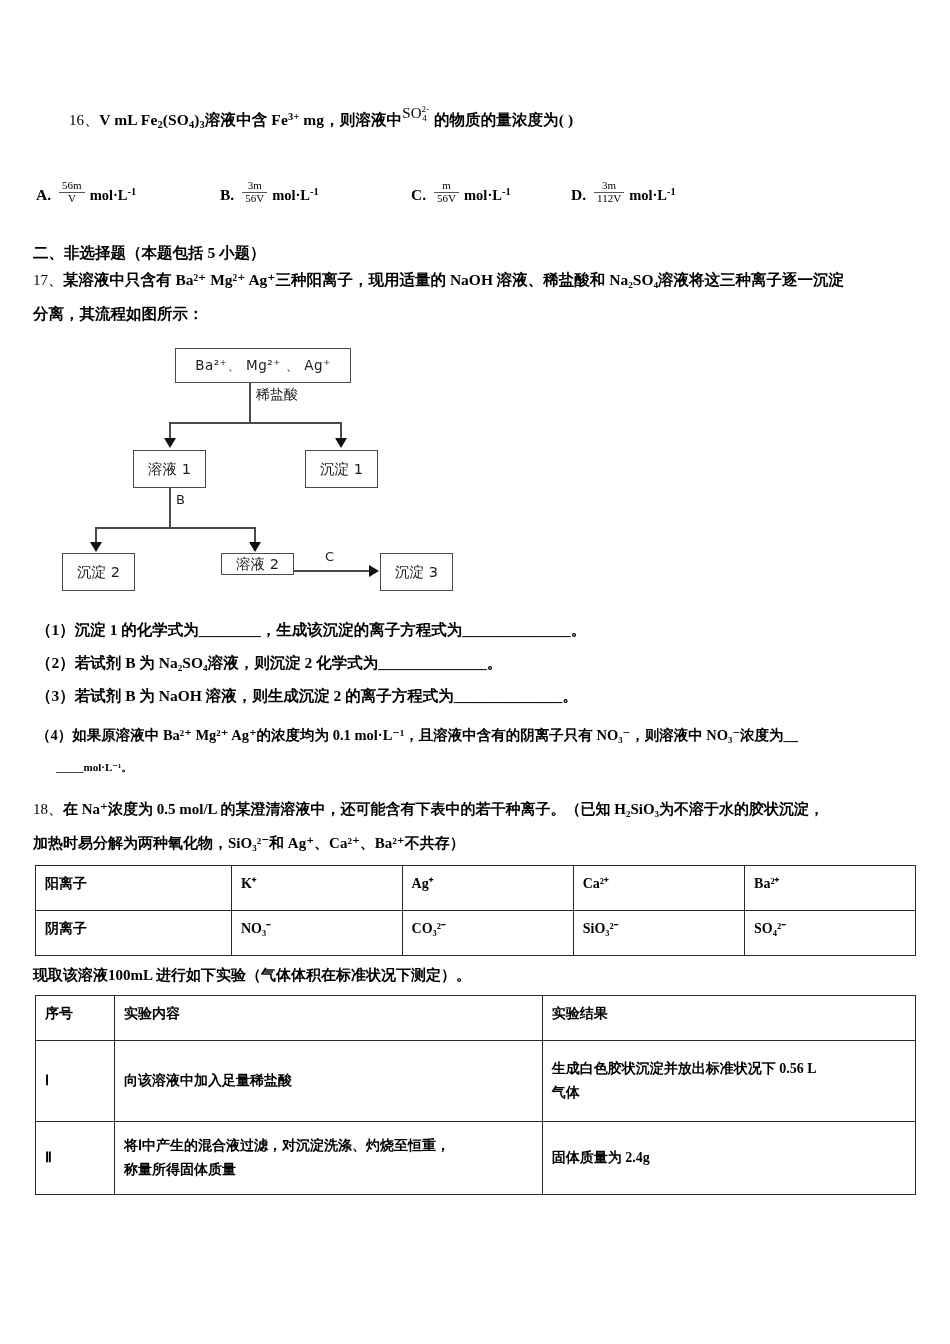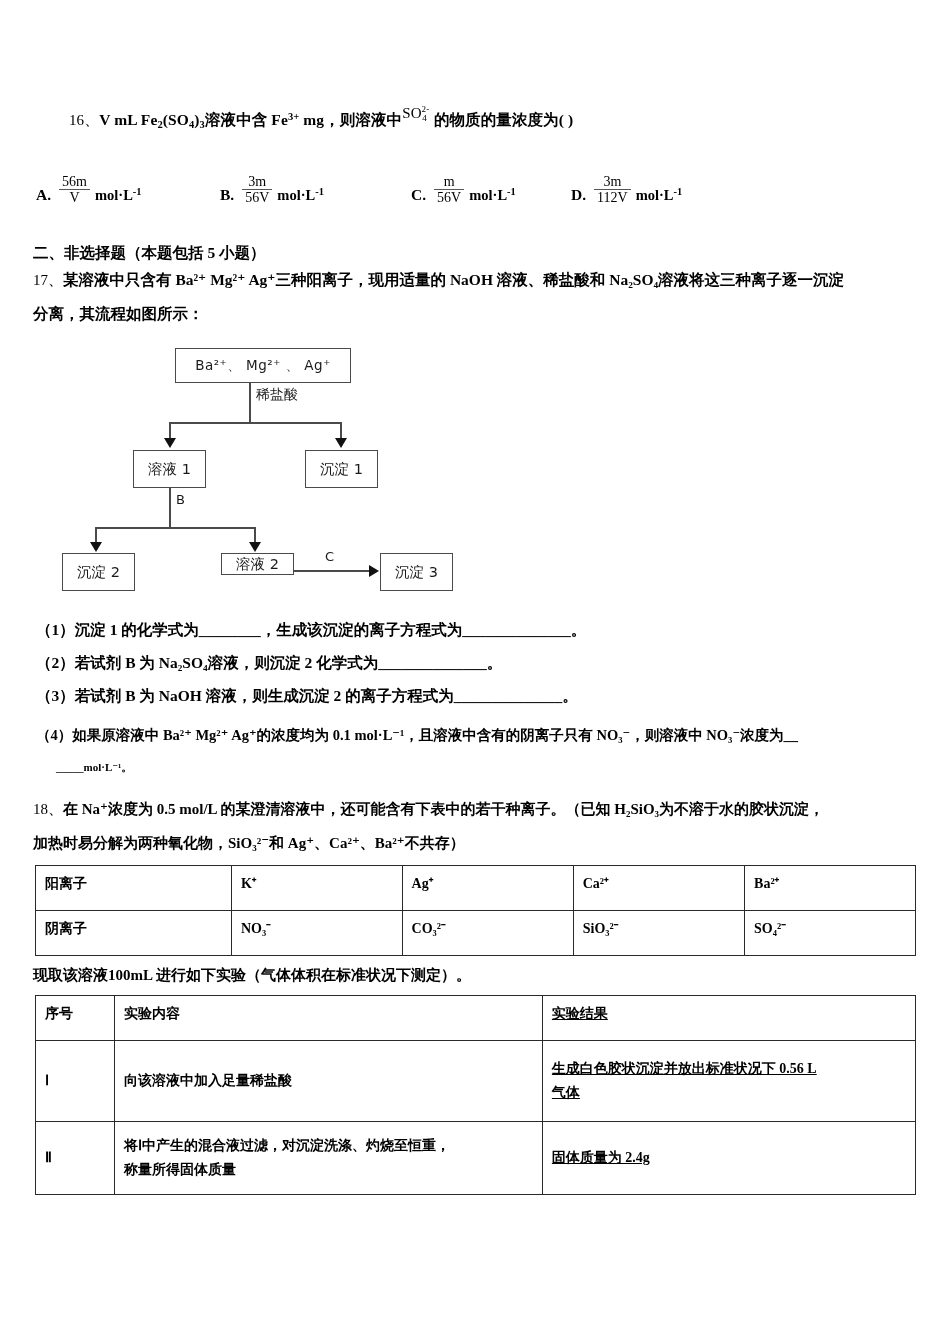--- a/index.html
+++ b/index.html
@@ -74,21 +74,21 @@
   }
   .opt .olab {
     font-weight: bold;
     font-size: 15.5px;
     margin-right: 8px;
     padding-bottom: 2px;
   }
   .frac {
     display: inline-block;
     text-align: center;
-    font-size: 14px;
+    font-size: 11px;
     line-height: 1.08;
     padding-bottom: 1px;
   }
   .frac .num {
     display: block;
     padding: 0 3px;
     border-bottom: 1.2px solid #555;
   }
   .frac .den { display: block; padding: 0 3px; }
   .units {
@@ -190,21 +190,21 @@
   #ion-table td { height: 32px; }
   #ion-table td.c0 { width: 196px; }
   #ion-table td.c { width: 166px; }
 
   #expr-note { left: 33px; top: 966px; font-size: 15px; font-weight: bold; }
 
   #exp-table { left: 35px; top: 995px; width: 881px; }
   #exp-table td { vertical-align: middle; }
   #exp-table td.c0 { width: 60px; text-align: left; }
   #exp-table td.c1 { width: 410px; }
-  #exp-table td.c2 { width: 355px; text-decoration: underline; }
+  #exp-table td.c2 { width: 355px; }
   #exp-table tr.hrow td { height: 32px; vertical-align: top; }
   #exp-table tr.r1 td { height: 68px; }
   #exp-table tr.r2 td { height: 60px; }
   .roman { font-family: "Liberation Serif", serif; font-weight: bold; }
   .cellline { display:block; }
 </style>
 </head>
 <body>
 
 <div class="page">

